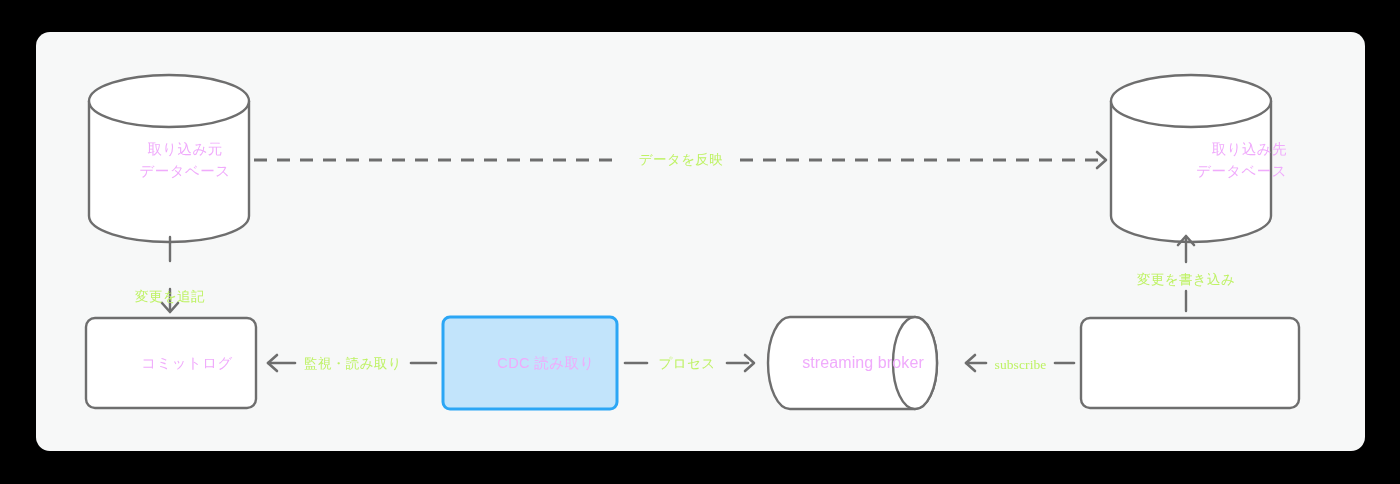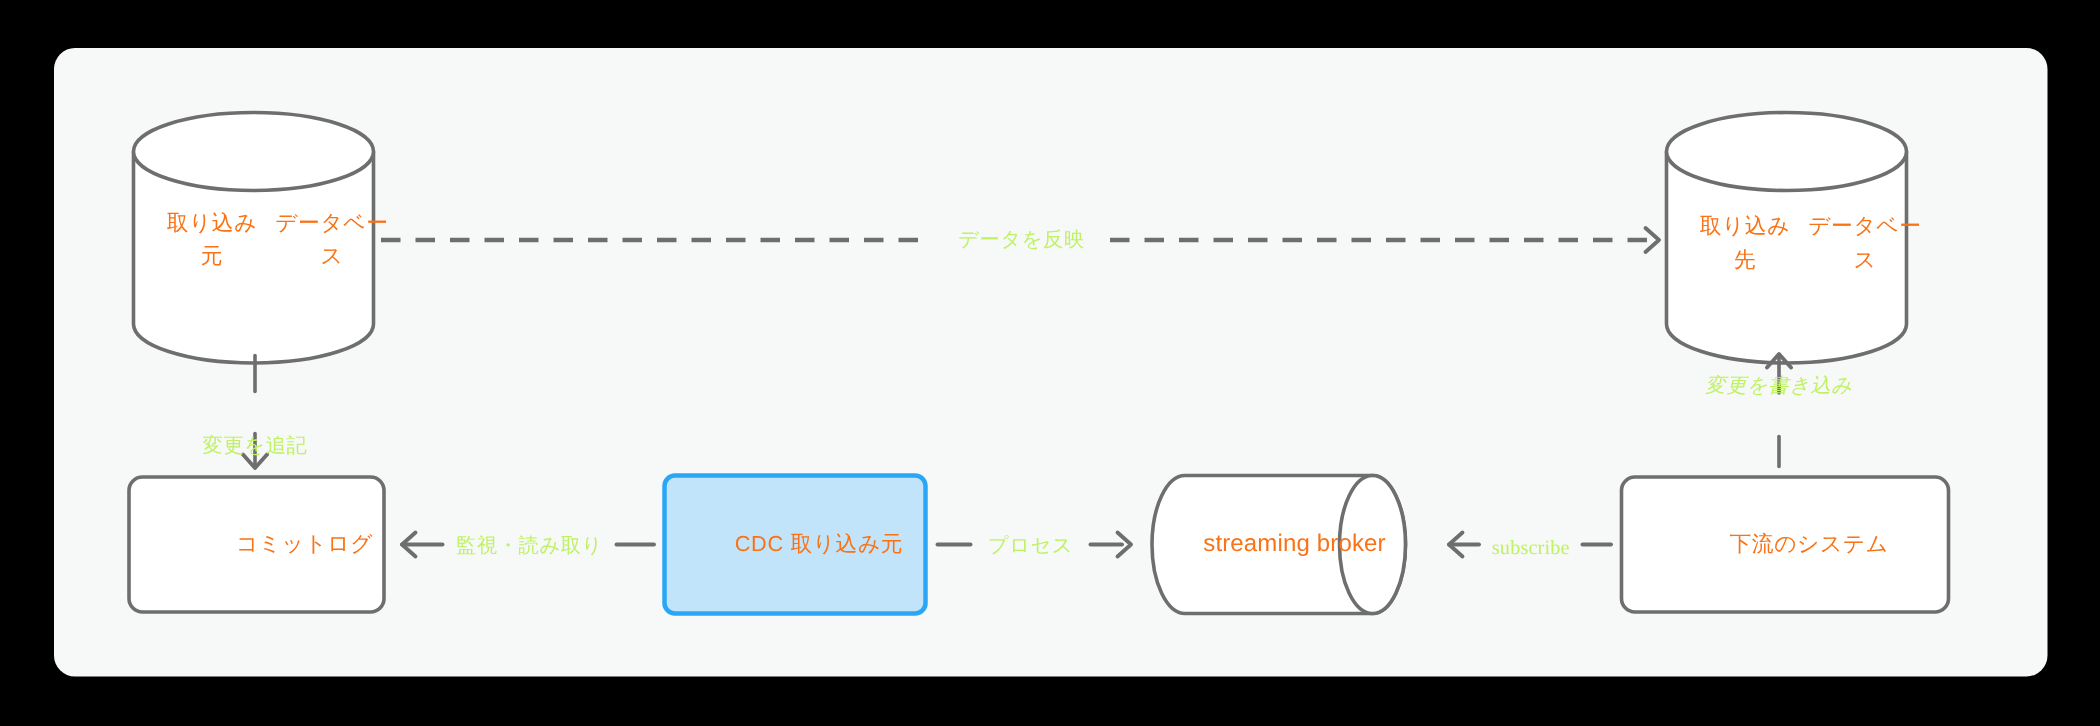--- a/index.html
+++ b/index.html
@@ -32,24 +32,25 @@
     position: absolute;
     left: 0;
     top: 0;
     width: 1400px;
     height: 484px;
     overflow: visible;
   }
   .node-label {
     position: absolute;
     display: flex;
+    flex-direction: column;
     align-items: center;
     justify-content: center;
     text-align: center;
-    color: #f97316;
+    color: #f0abfc;
     pointer-events: none;
     padding-left: 16px;
   }
   .jp {
     font-size: 14.5px;
     line-height: 1.55;
     letter-spacing: 0.4px;
   }
   .en {
     font-size: 16px;
@@ -143,41 +144,38 @@
   <div class="node-label jp" style="left:89px; top:135px; width:160px; height:50px;">
     <span>取り込み元</span>
     <span>データベース</span>
   </div>
 
   <div class="node-label jp" style="left:1111px; top:135px; width:160px; height:50px;align-items:flex-end;">
     <span>取り込み先</span>
     <span>データベース</span>
   </div>
 
-  <div class="node-label jp" style="left:102px; top:318px; width:170px; height:90px;">
+  <div class="node-label jp" style="left:86px; top:318px; width:170px; height:90px;">
     <span>コミットログ</span>
   </div>
 
   <div class="node-label jp" style="left:443px; top:317px; width:174px; height:92px;">
-    <span>CDC 取り込み元</span>
+    <span>CDC 読み取り</span>
   </div>
 
   <div class="node-label en" style="left:772px; top:317px; width:150px; height:92px;">
     <span>streaming broker</span>
   </div>
 
-  <div class="node-label jp" style="left:1081px; top:318px; width:218px; height:90px;">
-    <span>下流のシステム</span>
-  </div>
 
   <div class="edge-label" style="left:622px; top:151px; width:118px;">データを反映</div>
 
   <div class="edge-label" style="left:110px; top:264px; width:120px;margin-top:24px;">変更を追記</div>
 
   <div class="edge-label" style="left:293px; top:355px; width:120px;font-family:Liberation Mono, monospace;">監視・読み取り</div>
 
   <div class="edge-label" style="left:645px; top:355px; width:84px;">プロセス</div>
 
   <div class="edge-label en" style="left:984px; top:355px; width:73px;">subscribe</div>
 
-  <div class="edge-label" style="left:1116px; top:248px; width:140px;font-style:italic;">変更を書き込み</div>
+  <div class="edge-label" style="left:1116px; top:271px; width:140px;">変更を書き込み</div>
 
 </div>
 
 </body></html>

